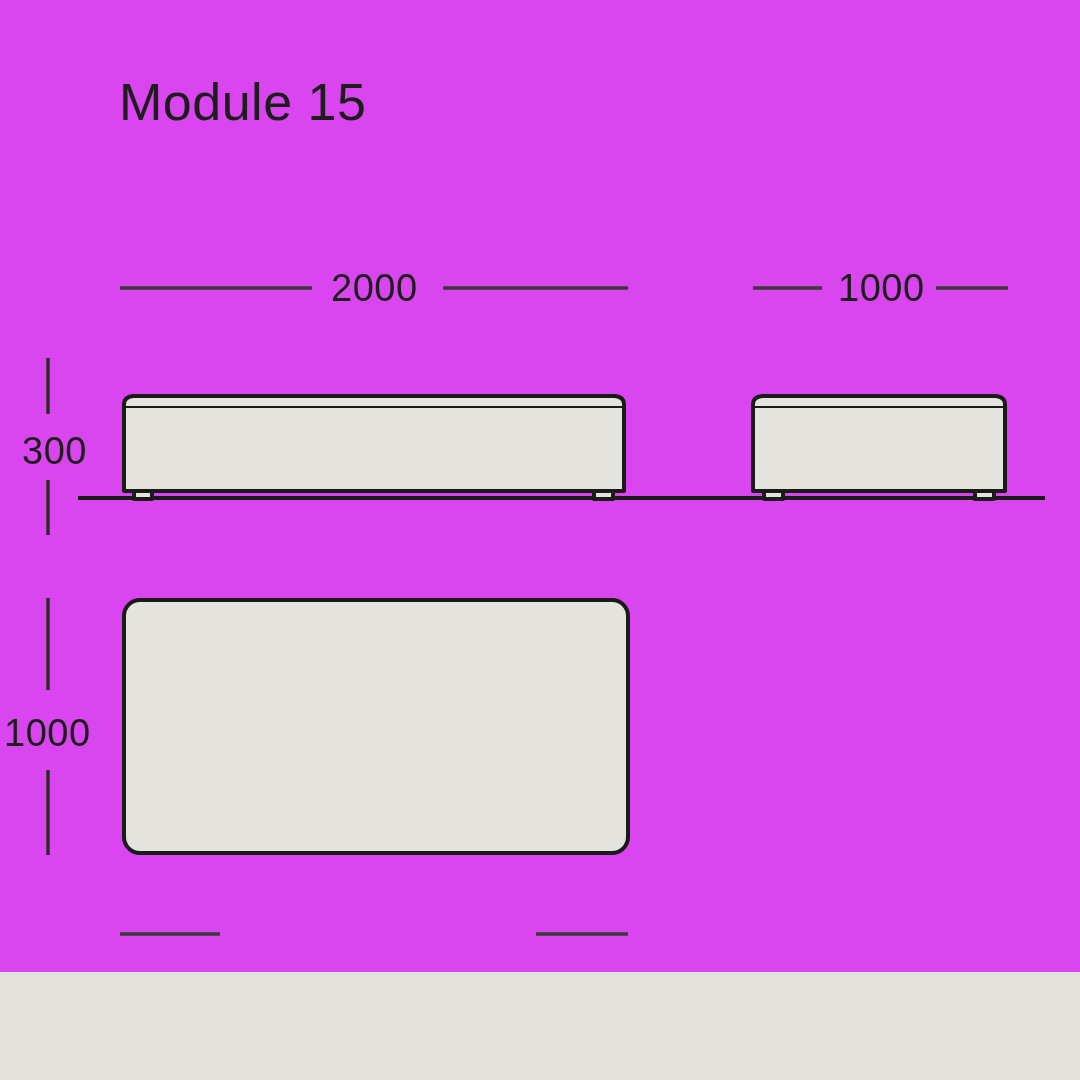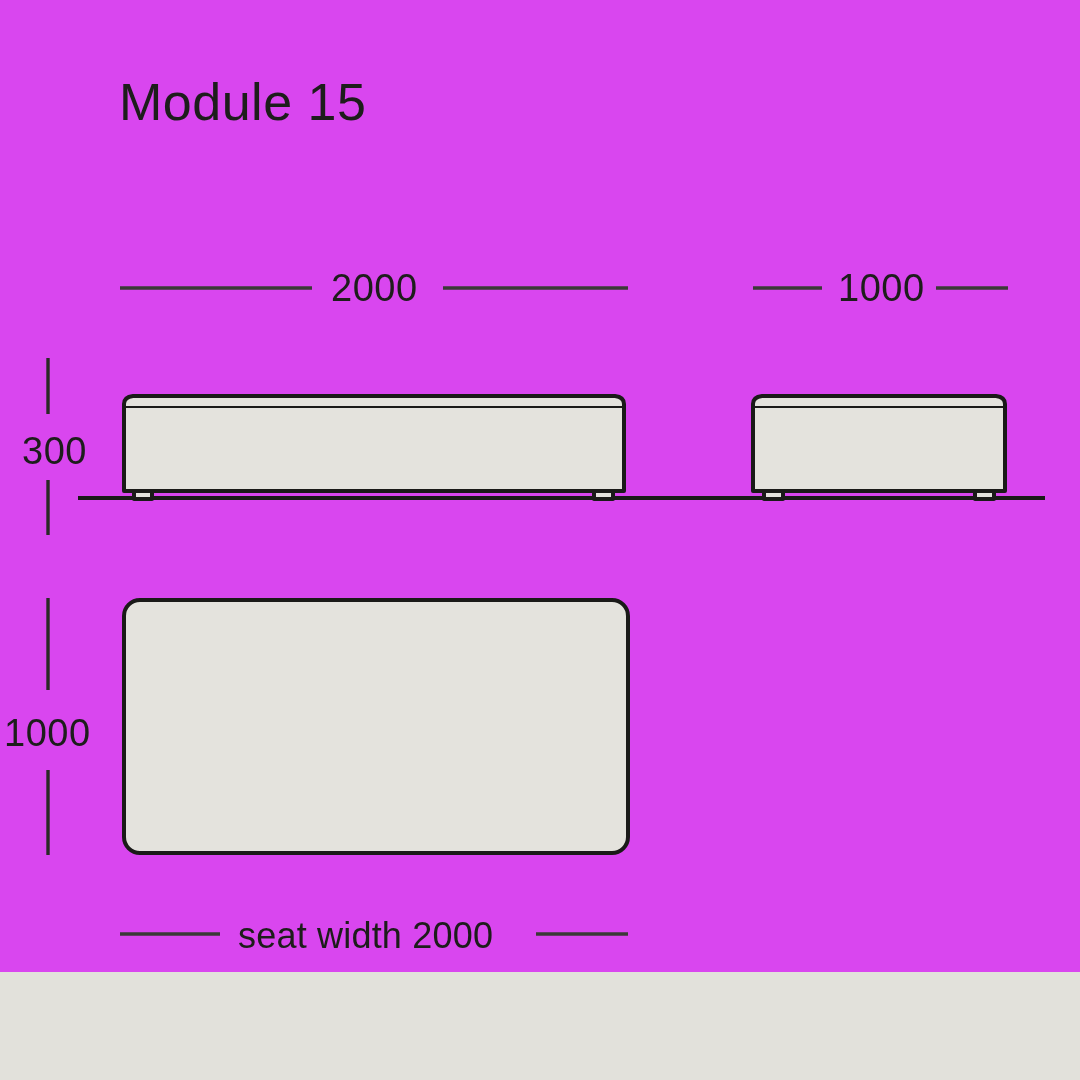--- a/index.html
+++ b/index.html
@@ -91,21 +91,20 @@
   <div class="title">Module 15</div>
 
   <div class="dimlabel" style="left:331px; top:267px;text-align:right;">2000</div>
 
   <div class="dimlabel" style="left:838px; top:267px;">1000</div>
 
   <div class="dimlabel" style="left:22px; top:430px;">300</div>
 
   <div class="dimlabel" style="left:4px; top:712px;">1000</div>
 
-  <div class="caption" style="left:238px; top:915px;">seat width 2000</div>
 
   <svg class="dwg" viewBox="0 0 1080 1080" xmlns="http://www.w3.org/2000/svg">
 
     <g>
       <line class="dimline" x1="120" y1="288" x2="312" y2="288"></line>
       <line class="dimline" x1="443" y1="288" x2="628" y2="288"></line>
     </g>
 
     <g>
       <line class="dimline" x1="753" y1="288" x2="822" y2="288"></line>

